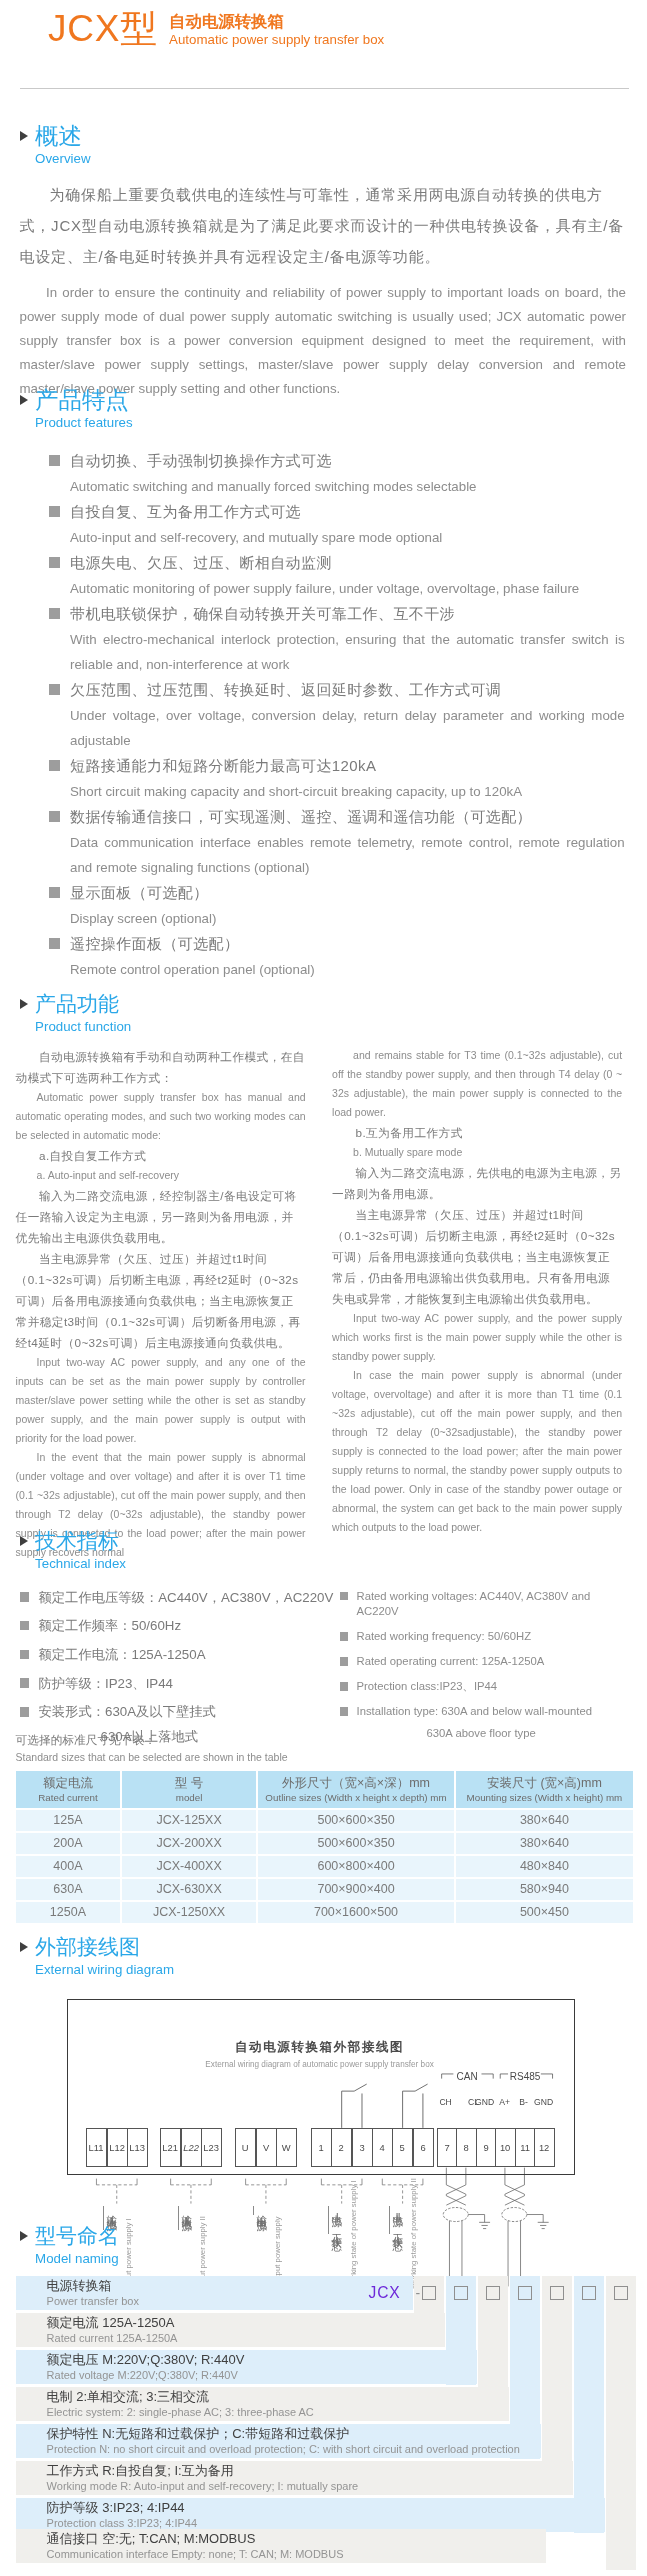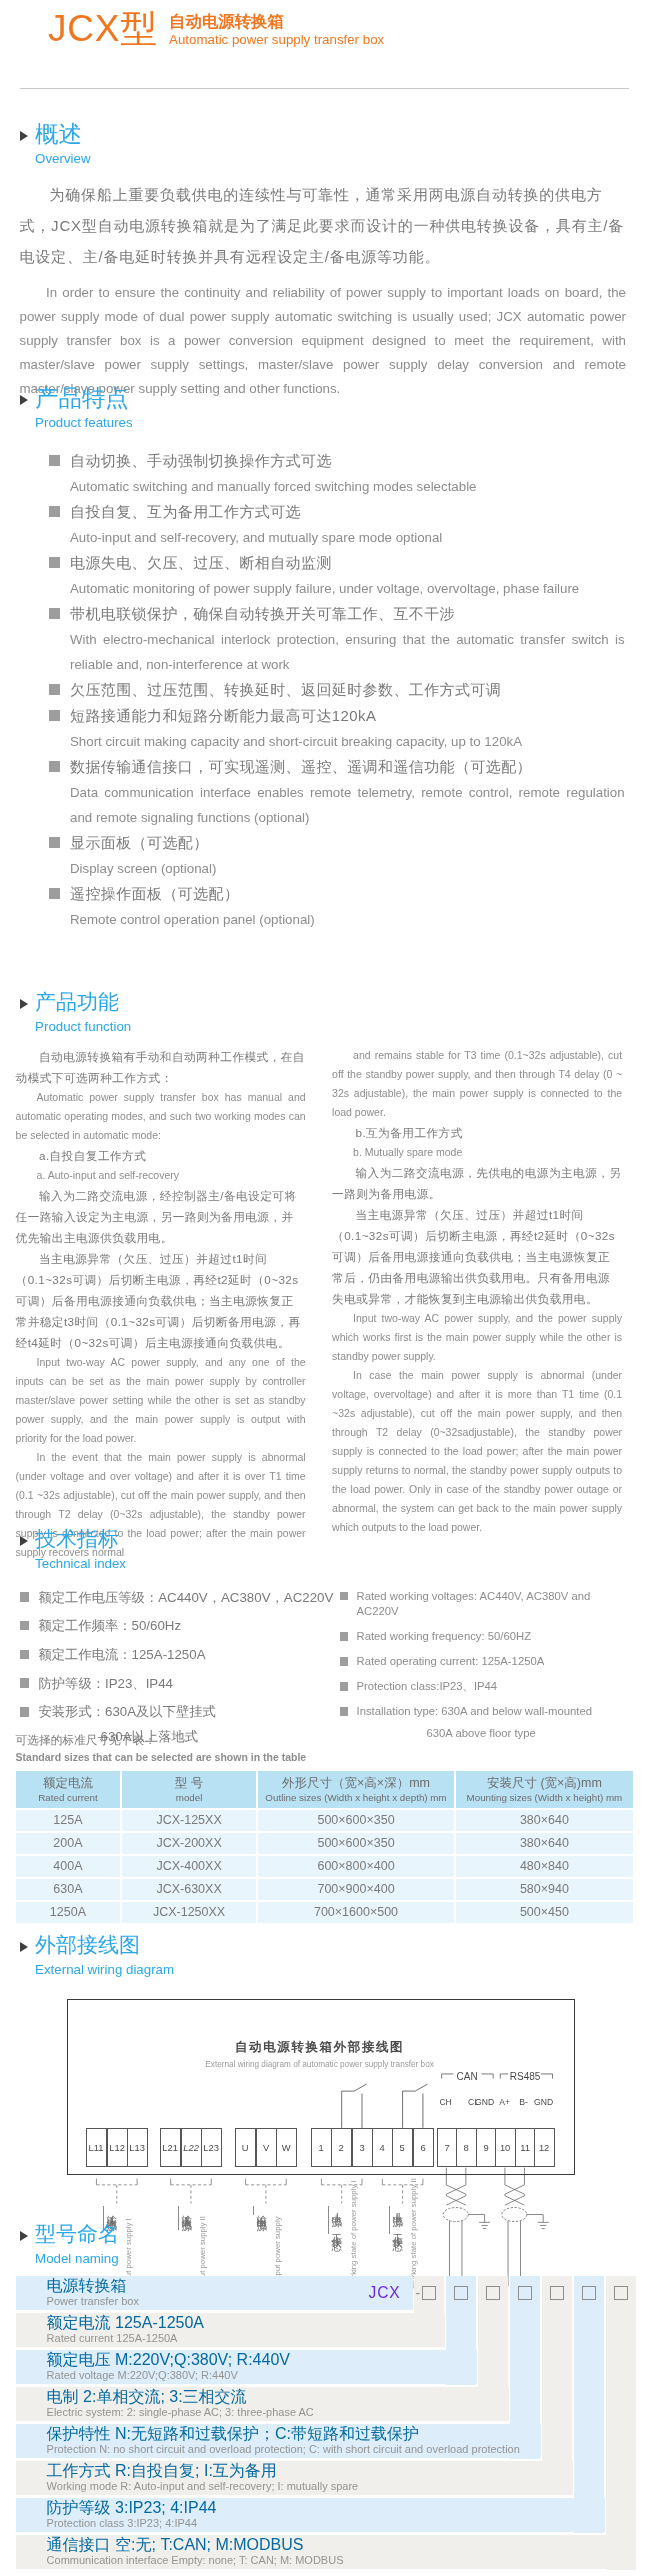--- a/index.html
+++ b/index.html
@@ -12,21 +12,21 @@
   .hdr-model{font-size:37px;line-height:41px;color:#f0771f;letter-spacing:0.8px;}
   .hdr-sub{margin-left:11px;padding-top:3.1px;}
   .hdr-cn{font-size:16.4px;color:#f0771f;font-weight:bold;line-height:20px;}
   .hdr-en{font-size:13.3px;color:#f0771f;line-height:17px;}
   #hdr-rule{position:absolute;top:88px;left:19.5px;right:19.5px;border-top:0.8px solid #c9c9c9;}
 
   
   .sec-head{position:relative;margin-left:19.5px;}
   .sec-arrow{position:absolute;left:0;top:7.8px;width:0;height:0;
              border-left:8.6px solid #3f3f3f;border-top:5.5px solid transparent;border-bottom:5.5px solid transparent;}
-  .sec-cn{margin-left:15.6px;font-size:23.4px;line-height:26.5px;color:#2aa7e8;font-family:Liberation Mono, monospace;}
+  .sec-cn{margin-left:15.6px;font-size:23.4px;line-height:26.5px;color:#2aa7e8;}
   .sec-en{margin-left:15.6px;font-size:13.3px;line-height:17px;color:#2aa7e8;}
 
   
   .para-cn{margin:12.5px 22px 0 19.5px;font-size:15px;line-height:31px;color:#7a7a7a;
            text-indent:2em;letter-spacing:0.8px;}
   .para-en{margin:9.4px 22px 0 19.5px;font-size:13.3px;line-height:24px;color:#8d8d8d;
            text-indent:2em;text-align:justify;}
 
   
   .feat-list{margin:17px 23.4px 0 49px;}
@@ -46,21 +46,21 @@
   .tech-right{width:289px;}
   .tech-item{position:relative;padding-left:19px;margin-bottom:11.7px;font-size:13.3px;color:#7a7a7a;line-height:17px;}
   .tech-item .sq{position:absolute;left:0;top:3.9px;width:9.4px;height:9.4px;background:#9d9d9d;}
   .tech-item-en{position:relative;padding-left:17px;margin-bottom:9.4px;font-size:11.3px;color:#8d8d8d;line-height:15.6px;}
   .tech-item-en .sq{position:absolute;left:0;top:3.1px;width:8.6px;height:8.6px;background:#9d9d9d;}
   .tech-extra{margin:-4.7px 0 0 81px;font-size:13.3px;color:#7a7a7a;line-height:20px;}
   .tech-extra-en{margin:-3.1px 0 0 87px;font-size:11.3px;color:#8d8d8d;line-height:15.6px;}
 
   
   .note-cn{margin:0 0 1.6px 15.6px;font-size:11.7px;color:#7a7a7a;line-height:17px;}
-  .note-en{margin:0 0 4.7px 15.6px;font-size:10.5px;color:#8d8d8d;line-height:15px;font-weight:bold;}
+  .note-en{margin:0 0 4.7px 15.6px;font-size:10.5px;color:#8d8d8d;line-height:15px;}
   table.sizes{border-collapse:separate;border-spacing:2.3px;width:621px;margin-left:14px;}
   table.sizes th{background:#b9e1f4;font-weight:normal;padding:3.9px 1.6px;}
   table.sizes th .h-cn{font-size:12.5px;color:#6d6d6d;line-height:16.4px;}
   table.sizes th .h-en{font-size:9.8px;color:#6d6d6d;line-height:12.5px;}
   table.sizes td{background:#e9f5fc;text-align:center;font-size:12.5px;color:#7a7a7a;padding:2.3px 1.6px;height:16.4px;}
 
   
   #diagram{position:absolute;top:1991px;left:15.6px;width:617px;height:301px;}
   #dbox{position:absolute;left:51px;top:7.8px;width:506px;height:174px;border:1.6px solid #3a3a3a;}
   .dtitle{position:absolute;left:51px;top:48px;width:506px;text-align:center;
@@ -72,21 +72,21 @@
          display:flex;align-items:center;justify-content:center;font-size:9.4px;color:#4a4a4a;background:#fff;}
   .vlab-cn{position:absolute;top:215px;writing-mode:vertical-rl;font-size:10.5px;color:#6e6e6e;
            letter-spacing:2.3px;border-left:0.8px solid #8a8a8a;padding-left:1.6px;}
   .vlab-en{position:absolute;white-space:nowrap;font-size:7.8px;color:#9a9a9a;
            transform:rotate(-90deg);transform-origin:0 0;}
   #dsvg{position:absolute;left:0;top:0;}
 
   
   #ntable{position:absolute;top:2276px;left:15.6px;width:619px;height:297px;}
   .nrow{position:absolute;left:0;height:34px;padding:2.3px 0 0 31px;box-sizing:border-box;}
-  .nrow .n-cn{font-size:16px;color:#0369a1;line-height:15.6px;}
+  .nrow .n-cn{font-size:13px;color:#404040;line-height:15.6px;}
   .nrow .n-en{font-size:11px;color:#949494;line-height:14px;}
   .bg-blue{background:#ddeefa;}
   .bg-grey{background:#f0efec;}
   .ncol{position:absolute;top:0;width:30px;}
   .nbox{position:absolute;top:10px;left:8.6px;width:11.7px;height:11.7px;border:1.6px solid #8f8f8f;background:transparent;}
   #njcx{position:absolute;left:353px;top:7.8px;font-size:15.6px;color:#6d28d9;letter-spacing:0.8px;}
   #ndash{position:absolute;left:400px;top:9.4px;font-size:14px;color:#8f8f8f;}
 </style>
 </head>
 <body>
@@ -121,20 +121,21 @@
     <div class="feat-list">
       <div class="feat-cn"><span class="sq"></span><span>自动切换、手动强制切换操作方式可选</span></div>
       <div class="feat-en">Automatic switching and manually forced switching modes selectable</div>
       <div class="feat-cn"><span class="sq"></span><span>自投自复、互为备用工作方式可选</span></div>
       <div class="feat-en">Auto-input and self-recovery, and mutually spare mode optional</div>
       <div class="feat-cn"><span class="sq"></span><span>电源失电、欠压、过压、断相自动监测</span></div>
       <div class="feat-en">Automatic monitoring of power supply failure, under voltage, overvoltage, phase failure</div>
       <div class="feat-cn"><span class="sq"></span><span>带机电联锁保护，确保自动转换开关可靠工作、互不干涉</span></div>
       <div class="feat-en">With electro-mechanical interlock protection, ensuring that the automatic transfer switch is reliable and, non-interference at work</div>
       <div class="feat-cn"><span class="sq"></span><span>欠压范围、过压范围、转换延时、返回延时参数、工作方式可调</span></div>
+      <div class="feat-en">Under voltage, over voltage, conversion delay, return delay parameter and working mode adjustable</div>
       <div class="feat-cn"><span class="sq"></span><span>短路接通能力和短路分断能力最高可达120kA</span></div>
       <div class="feat-en">Short circuit making capacity and short-circuit breaking capacity, up to 120kA</div>
       <div class="feat-cn"><span class="sq"></span><span>数据传输通信接口，可实现遥测、遥控、遥调和遥信功能（可选配）</span></div>
       <div class="feat-en">Data communication interface enables remote telemetry, remote control, remote regulation and remote signaling functions (optional)</div>
       <div class="feat-cn"><span class="sq"></span><span>显示面板（可选配）</span></div>
       <div class="feat-en">Display screen (optional)</div>
       <div class="feat-cn"><span class="sq"></span><span>遥控操作面板（可选配）</span></div>
       <div class="feat-en">Remote control operation panel (optional)</div>
     </div>
   </div>
@@ -436,21 +437,21 @@
       <div class="n-en">Working mode   R: Auto-input and self-recovery; I: mutually spare</div>
     </div>
     <div class="nrow bg-blue" style="top:148px;width:525px;">
       <div class="n-cn">保护特性  N:无短路和过载保护；C:带短路和过载保护</div>
       <div class="n-en">Protection   N: no short circuit and overload protection; C: with short circuit and overload protection</div>
     </div>
     <div class="nrow bg-blue" style="top:222px;width:589px;">
       <div class="n-cn">防护等级  3:IP23; 4:IP44</div>
       <div class="n-en">Protection class   3:IP23;  4:IP44</div>
     </div>
-    <div class="nrow bg-grey" style="top:259px;width:619px;">
+    <div class="nrow bg-grey" style="top:253px;width:530px;">
       <div class="n-cn">通信接口  空:无; T:CAN; M:MODBUS</div>
       <div class="n-en">Communication interface   Empty: none; T: CAN; M: MODBUS</div>
     </div>
 
     <div id="njcx">JCX</div>
     <div id="ndash">-</div>
   </div>
 
 </div>
 

